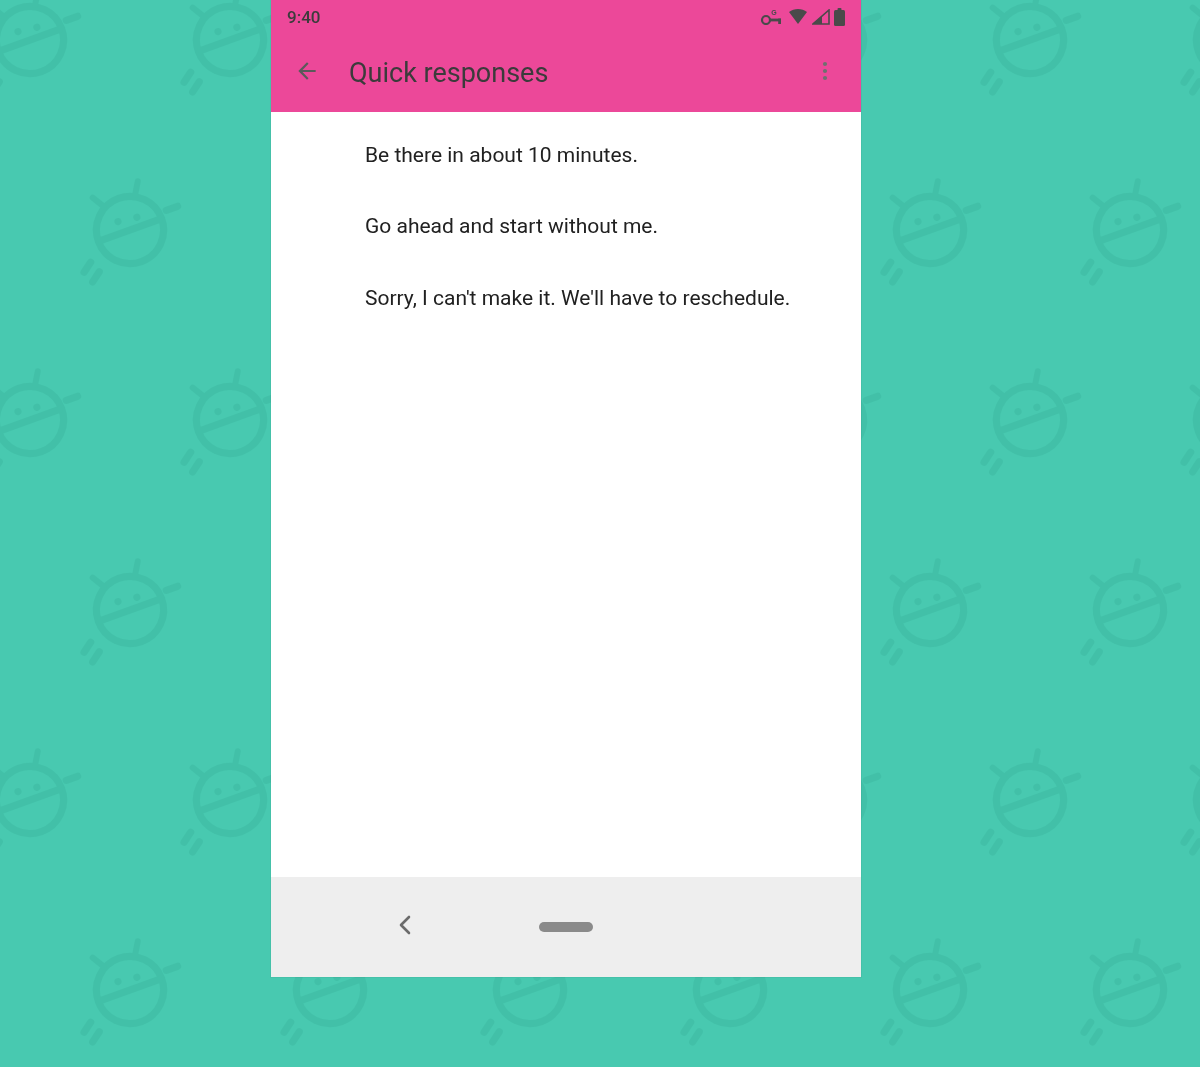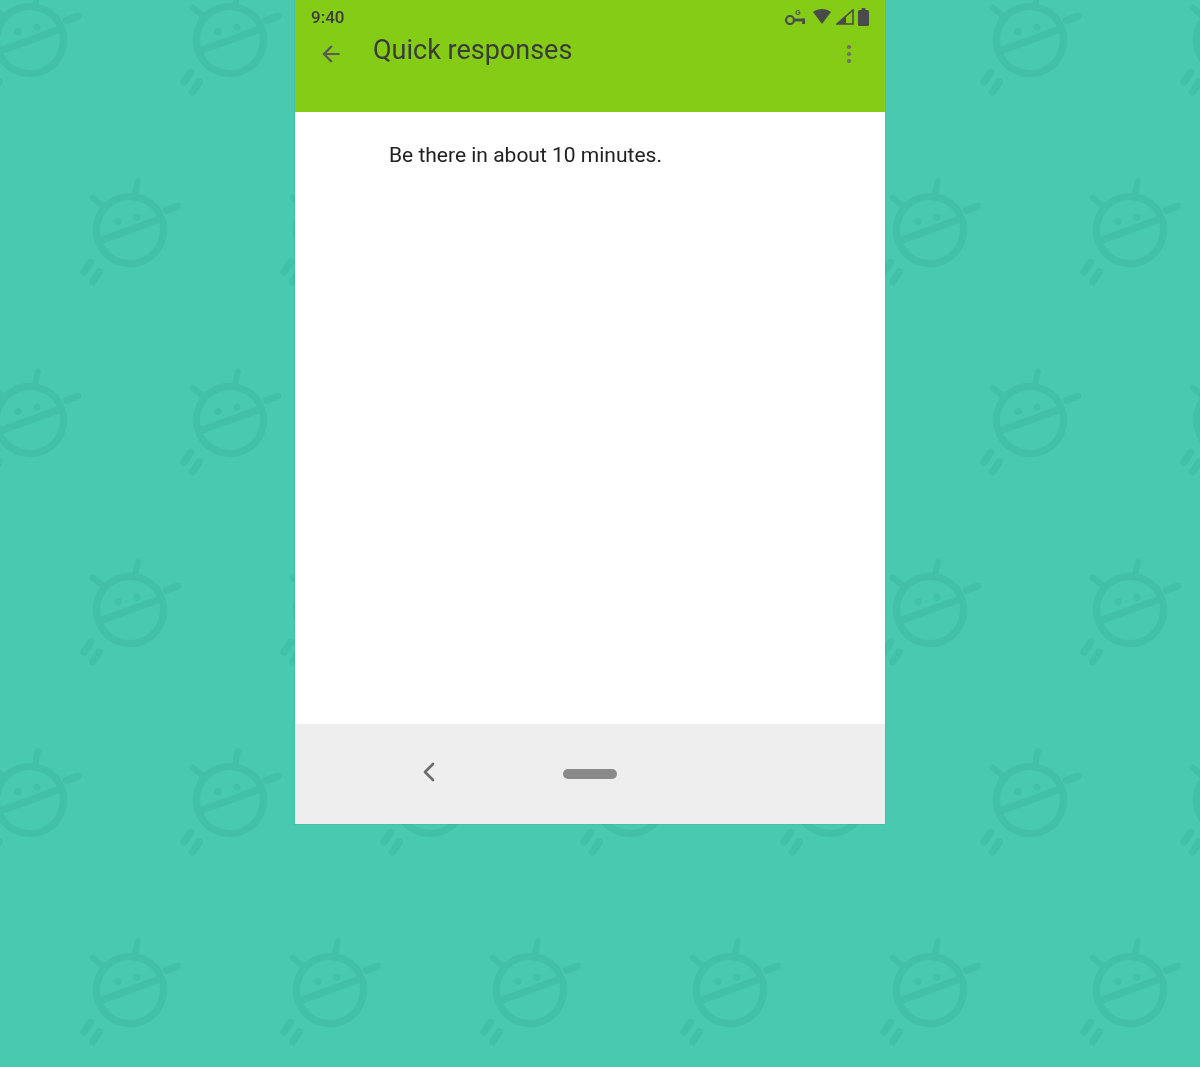--- a/index.html
+++ b/index.html
@@ -9,37 +9,37 @@
     background-color:#48c9b0;
     overflow:hidden;
   }
   .pattern-tile{
     position:absolute;width:120px;height:120px;opacity:0.22;
   }
   .pattern-tile svg{display:block;width:100%;height:100%;}
 
   
   .phone{
-    position:absolute;left:295px;top:0;width:590px;height:824px;
-    background:#84cc16;
+    position:absolute;left:271px;top:0;width:590px;height:977px;
+    background:#ec4899;
     box-shadow:0 0 0 1px rgba(0,0,0,.04);
   }
 
   
   .status-bar{
     height:34px;display:flex;align-items:center;justify-content:space-between;
     padding:0 16px;color:#3c3c3c;font-size:17px;font-weight:500;
   }
   .status-left{display:flex;align-items:center;gap:6px;}
   .status-right{display:flex;align-items:center;gap:4px;}
   .status-right svg{display:block;}
 
   
   .app-bar{
-    height:78px;display:flex;padding:0 14px;
+    height:78px;display:flex;align-items:center;padding:0 14px;
     border-bottom:1px solid #e6e6e6;
     color:#3a3a3a;
   }
   .app-bar .back{
     width:44px;height:44px;display:flex;align-items:center;justify-content:center;
     border-radius:50%;cursor:pointer;
   }
   .app-bar .title{
     font-size:27px;font-weight:400;color:#3b3b3b;margin-left:20px;flex:1;
   }
@@ -714,20 +714,22 @@
           <circle cx="12" cy="5" r="2.1" fill="#6f6f6f"></circle>
           <circle cx="12" cy="12" r="2.1" fill="#6f6f6f"></circle>
           <circle cx="12" cy="19" r="2.1" fill="#6f6f6f"></circle>
         </svg>
       </span>
     </div>
   </div>
 
   <div class="content">
     <div class="list-item">Be there in about 10 minutes.</div>
+    <div class="list-item">Go ahead and start without me.</div>
+    <div class="list-item">Sorry, I can't make it. We'll have to reschedule.</div>
   </div>
 
   <div class="nav-bar">
     <div class="nav-back">
       <span>
         <svg width="16" height="20" viewBox="0 0 16 20">
             <path d="M12 2 L4 10 L12 18" fill="none" stroke="#6b6b6b" stroke-width="2.6" stroke-linecap="round" stroke-linejoin="round"></path>
           </svg>
       </span>
     </div>

